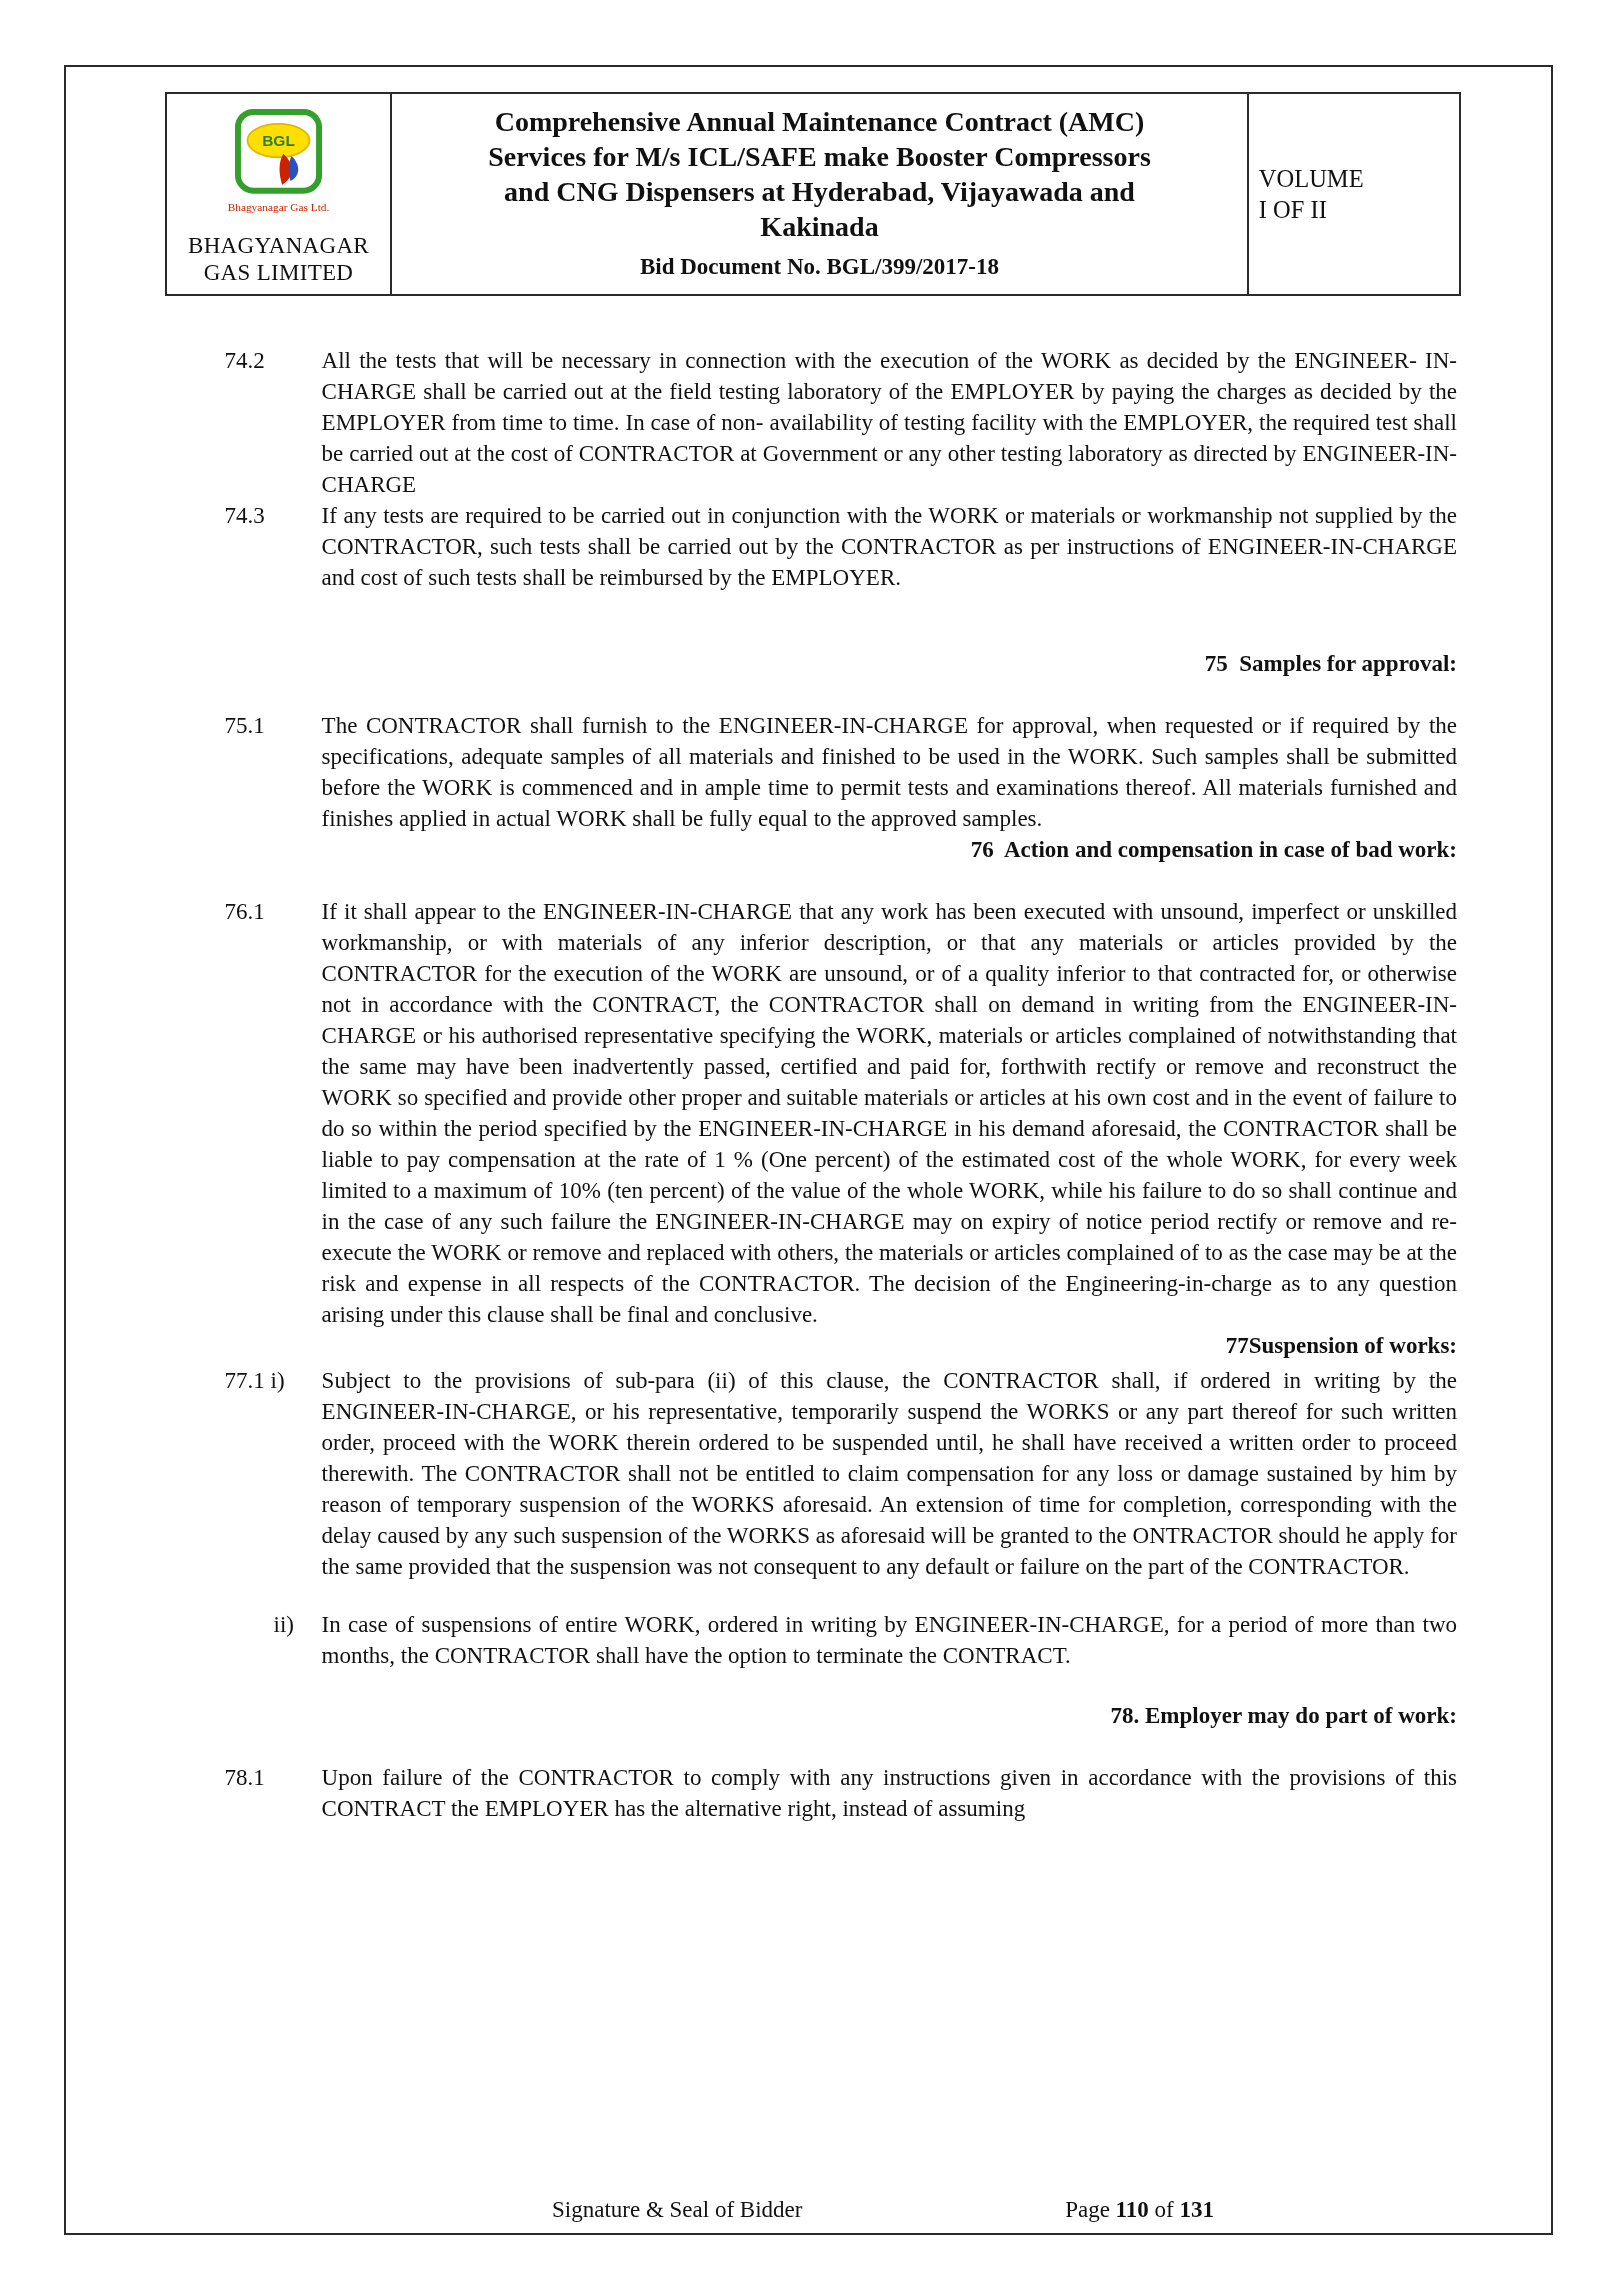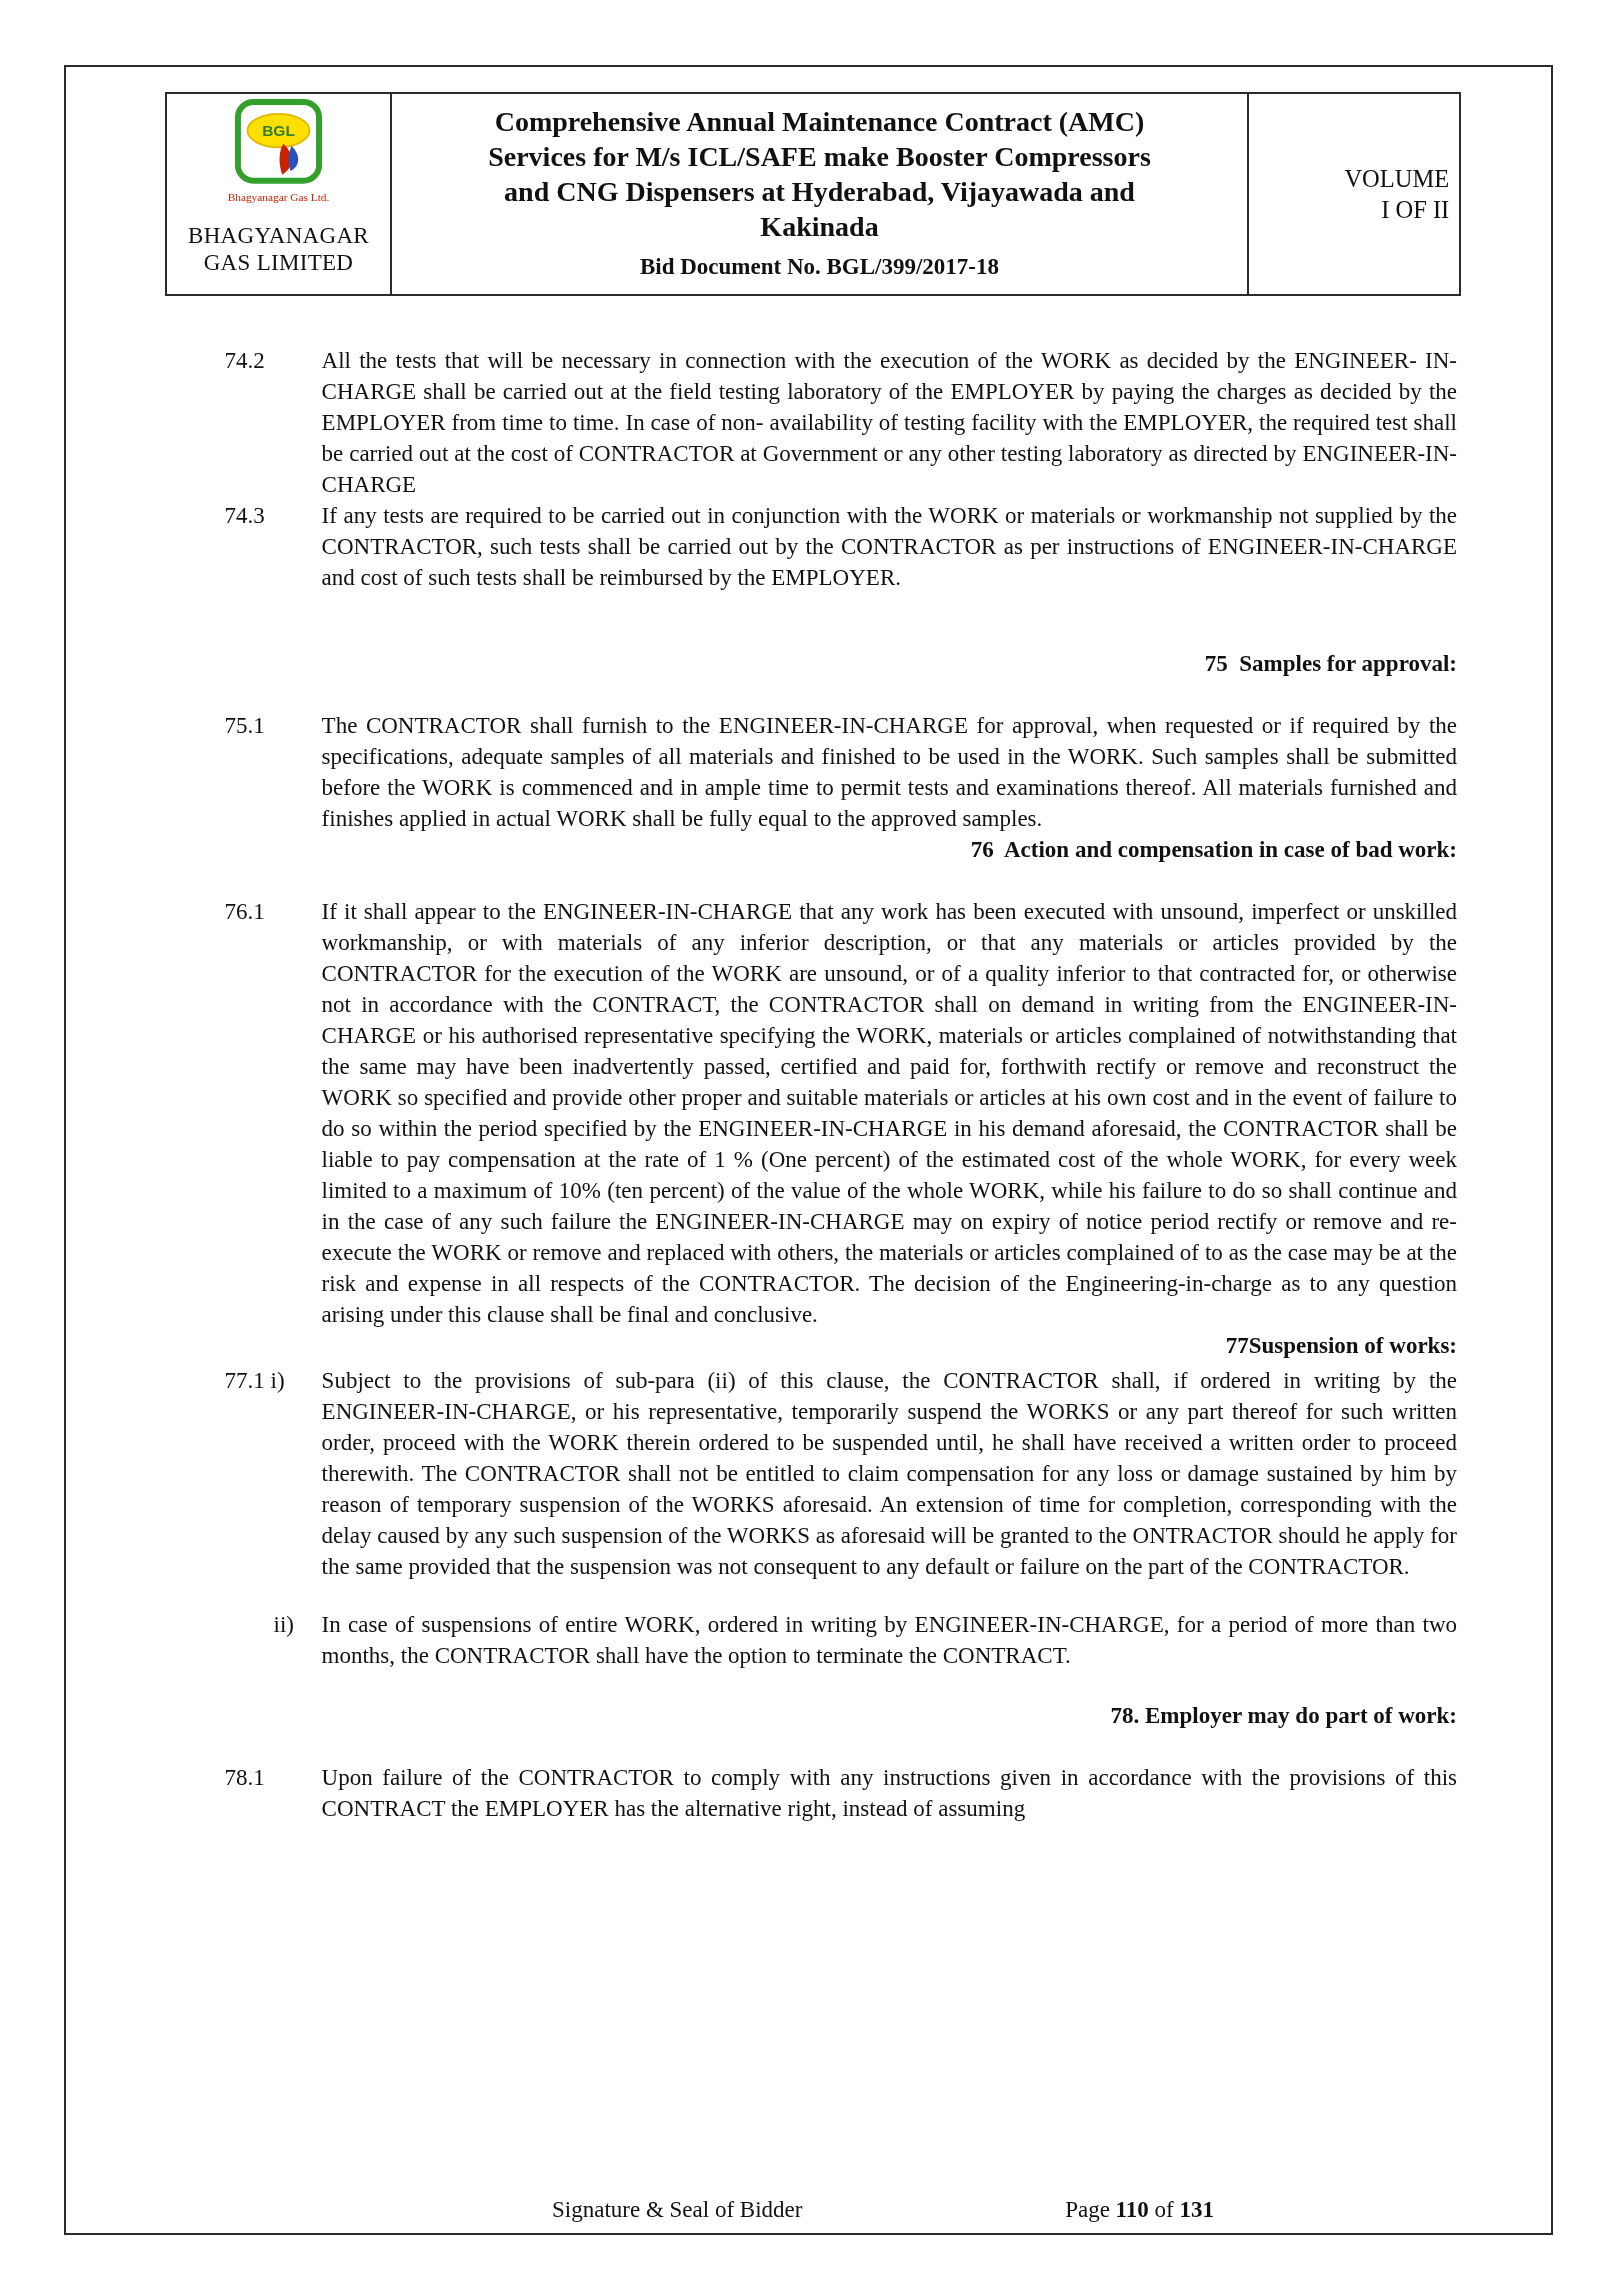--- a/index.html
+++ b/index.html
@@ -22,30 +22,30 @@
     position: absolute;
     top: 92px; left: 165px; width: 1296px;
     border: 2px solid #2b2b2b;
     display: grid;
     grid-template-columns: 225px 1fr 212px;
     background: #fff;
   }
   .cell { padding: 7.8px 9.8px; }
   .logo-cell {
     border-right: 2px solid #2b2b2b;
-    display: flex; flex-direction: column; align-items: center; justify-content: flex-start;
+    display: flex; flex-direction: column; align-items: center; justify-content: flex-end;
     padding-top: 3.9px;
   }
   .company { text-align: center; font-size: 23px; line-height: 27.4px; margin-top: 10px; letter-spacing: 0.3px; }
   .title-cell { text-align: center; padding: 9.8px 25.5px 11.8px 25.5px; }
   .doc-title { font-weight: bold; font-size: 28px; line-height: 35px; }
   .bid-no { font-weight: bold; font-size: 23px; line-height: 33px; margin-top: 5.9px; }
   .volume-cell {
     border-left: 2px solid #2b2b2b;
-    display: flex; flex-direction: column; align-items: flex-end; justify-content: center;
+    display: flex; flex-direction: column; align-items: flex-start; justify-content: center;
     font-size: 24.5px; line-height: 31px;
   }
   
   .content {
     position: absolute;
     left: 204px; top: 345px; width: 1253px;
     font-size: 23px; line-height: 31px;
   }
   .clause { display: flex; margin-left: 20.6px; }
   .clause .num { flex: 0 0 97px; }

